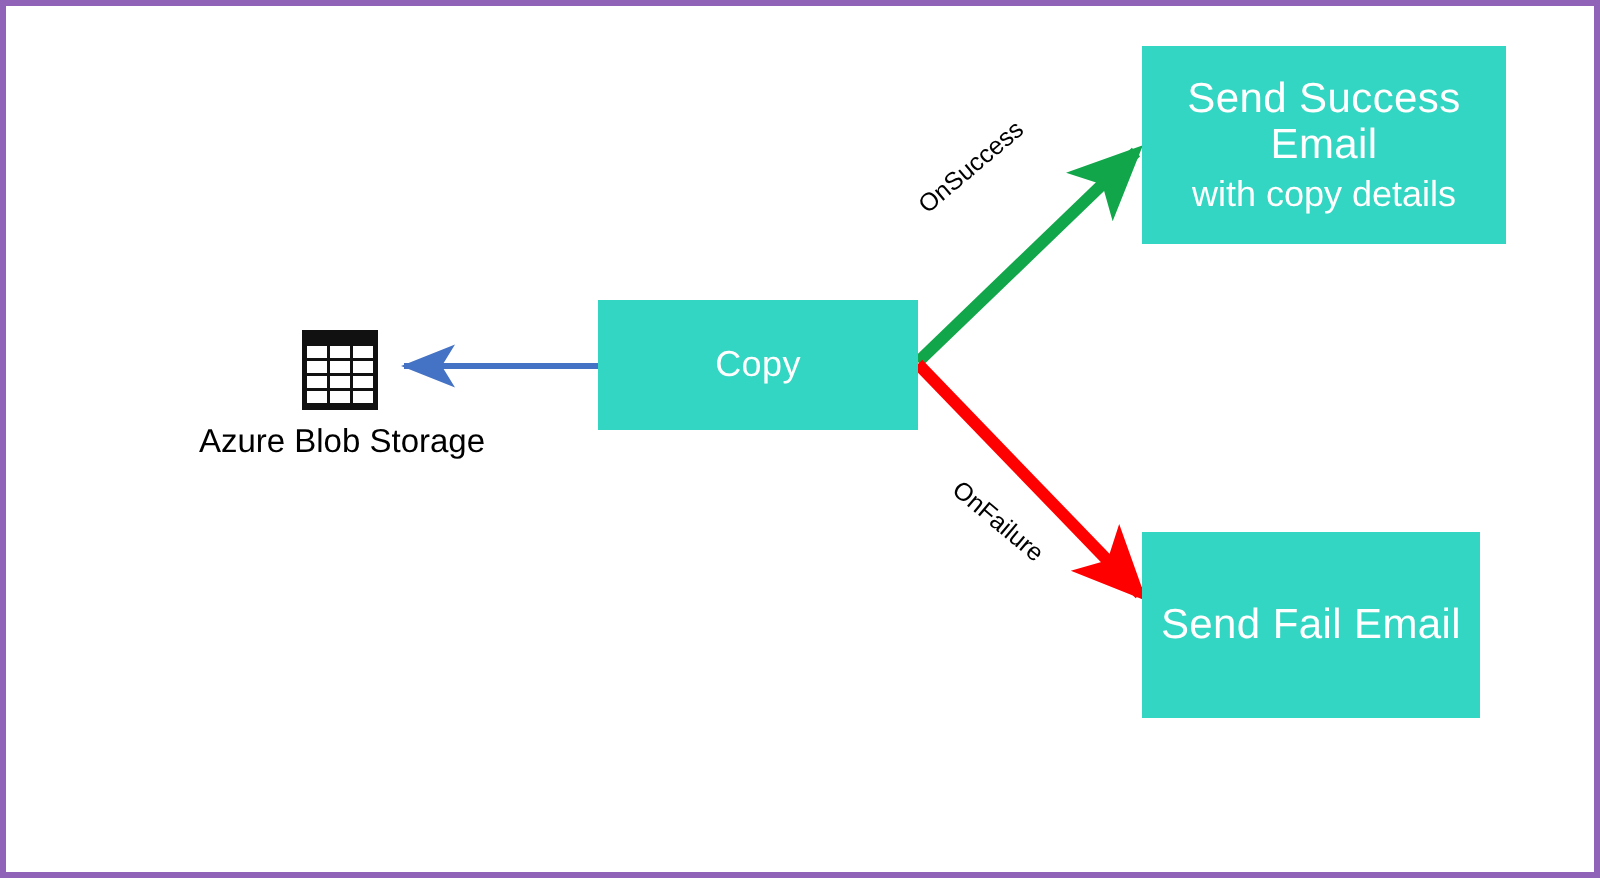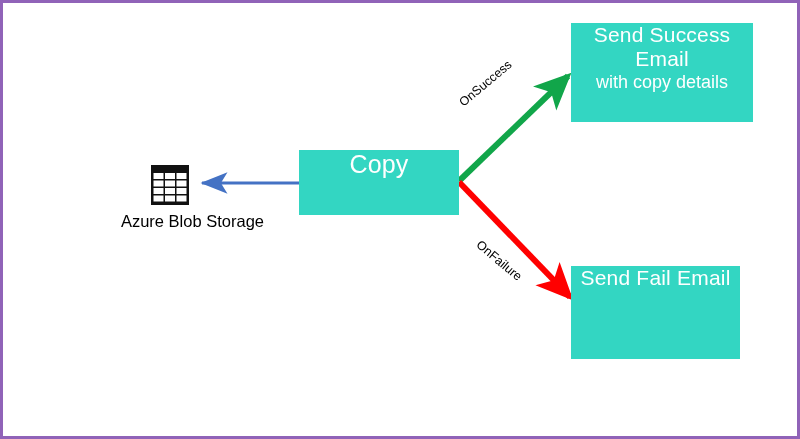--- a/index.html
+++ b/index.html
@@ -23,20 +23,21 @@
     top: 0;
     width: 800px;
     height: 439px;
   }
   .node-box {
     position: absolute;
     background: #33d6c2;
     display: flex;
     flex-direction: column;
     align-items: center;
+    justify-content: center;
     color: #ffffff;
     text-align: center;
     line-height: 1.12;
     box-sizing: border-box;
   }
   .node-title {
     font-size: 21px;
     font-weight: 400;
     letter-spacing: 0.2px;
   }
@@ -44,21 +45,21 @@
     font-size: 18px;
     font-weight: 400;
     margin-top: 2px;
   }
   #copy-node {
     left: 296px;
     top: 147px;
     width: 160px;
     height: 65px;
   }
-  #copy-node .node-title { font-size: 25px; }
+  #copy-node .node-title { font-size: 18px; }
   #success-node {
     left: 568px;
     top: 20px;
     width: 182px;
     height: 99px;
     padding: 0 6px;
   }
   #fail-node {
     left: 568px;
     top: 263px;
@@ -71,21 +72,21 @@
     left: 148px;
     top: 162px;
     width: 38px;
     height: 40px;
   }
   #storage-label {
     position: absolute;
     left: 75px;
     top: 209px;
     width: 186px;
-    text-align: right;
+    text-align: center;
     font-size: 16.5px;
     color: #000000;
   }
   .edge-label {
     position: absolute;
     font-size: 12.5px;
     color: #000000;
     white-space: nowrap;
     font-family: "Liberation Sans", sans-serif;
   }

